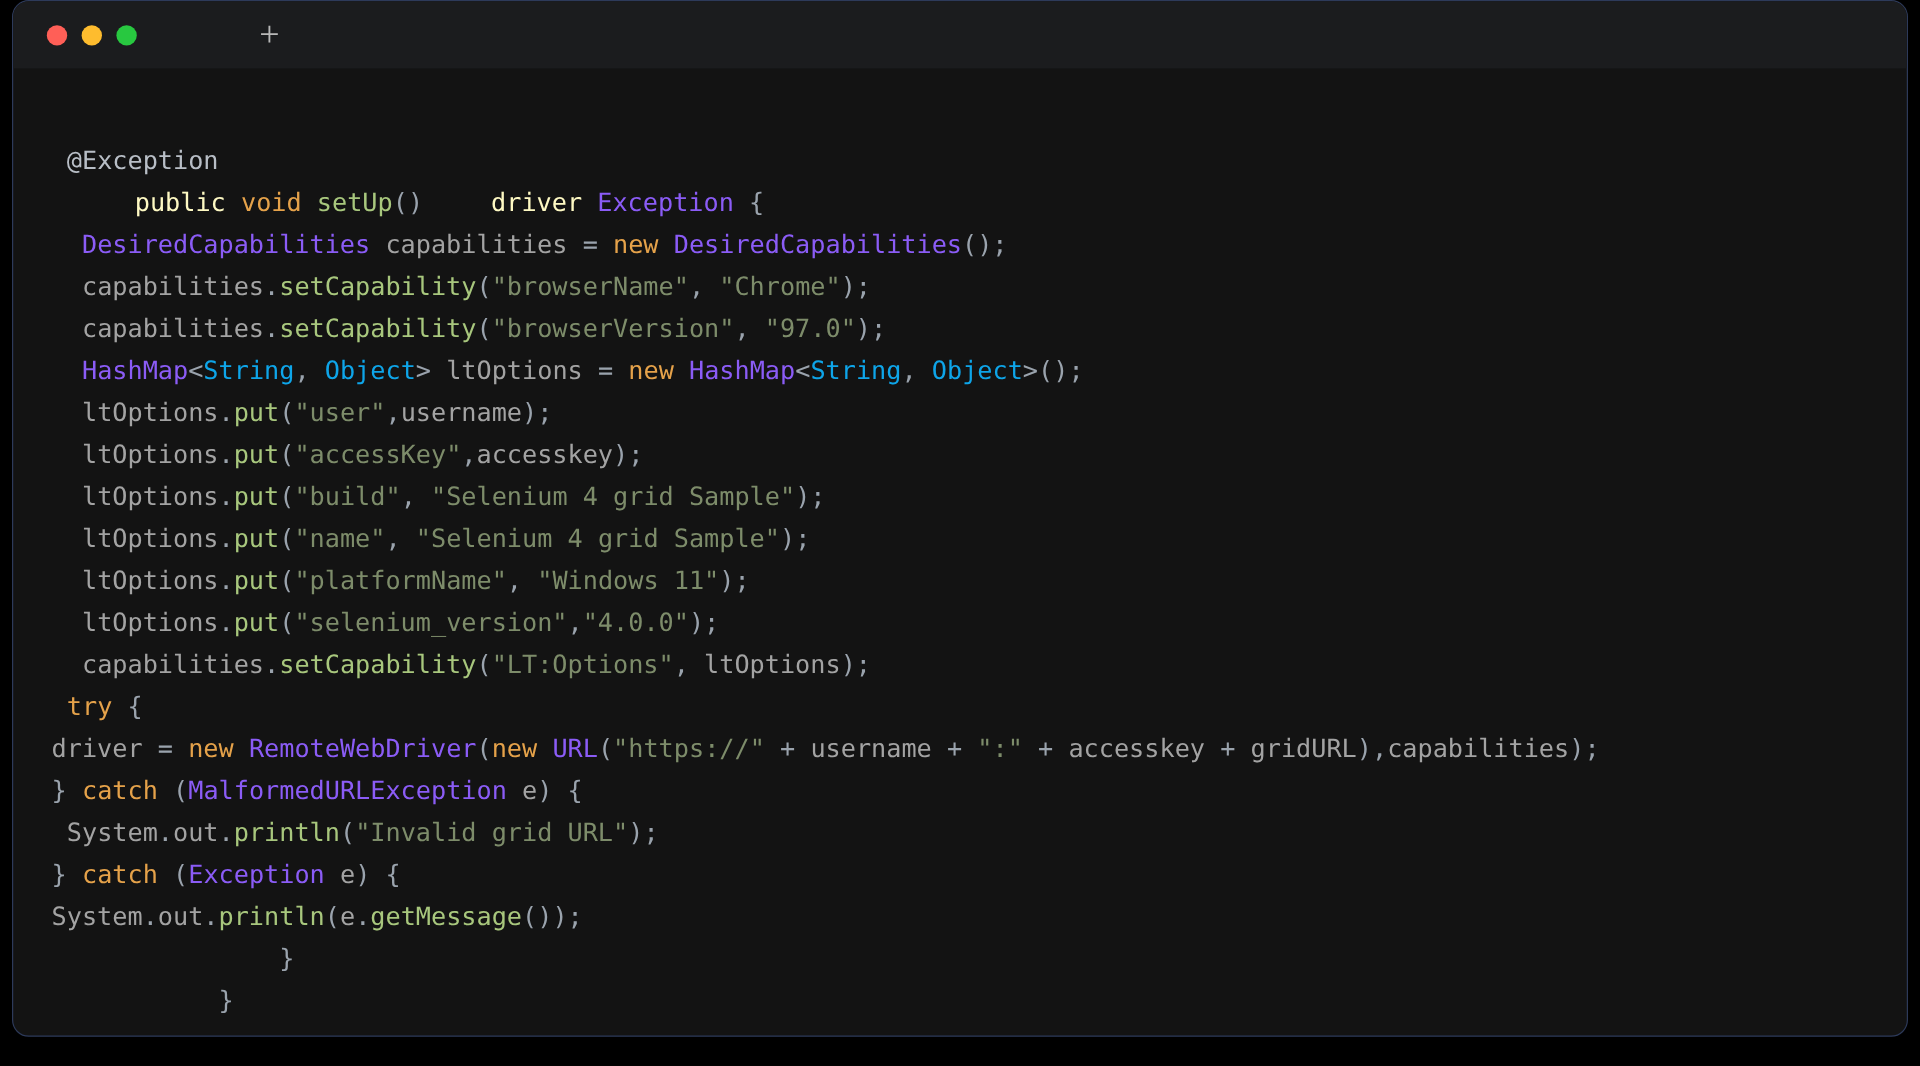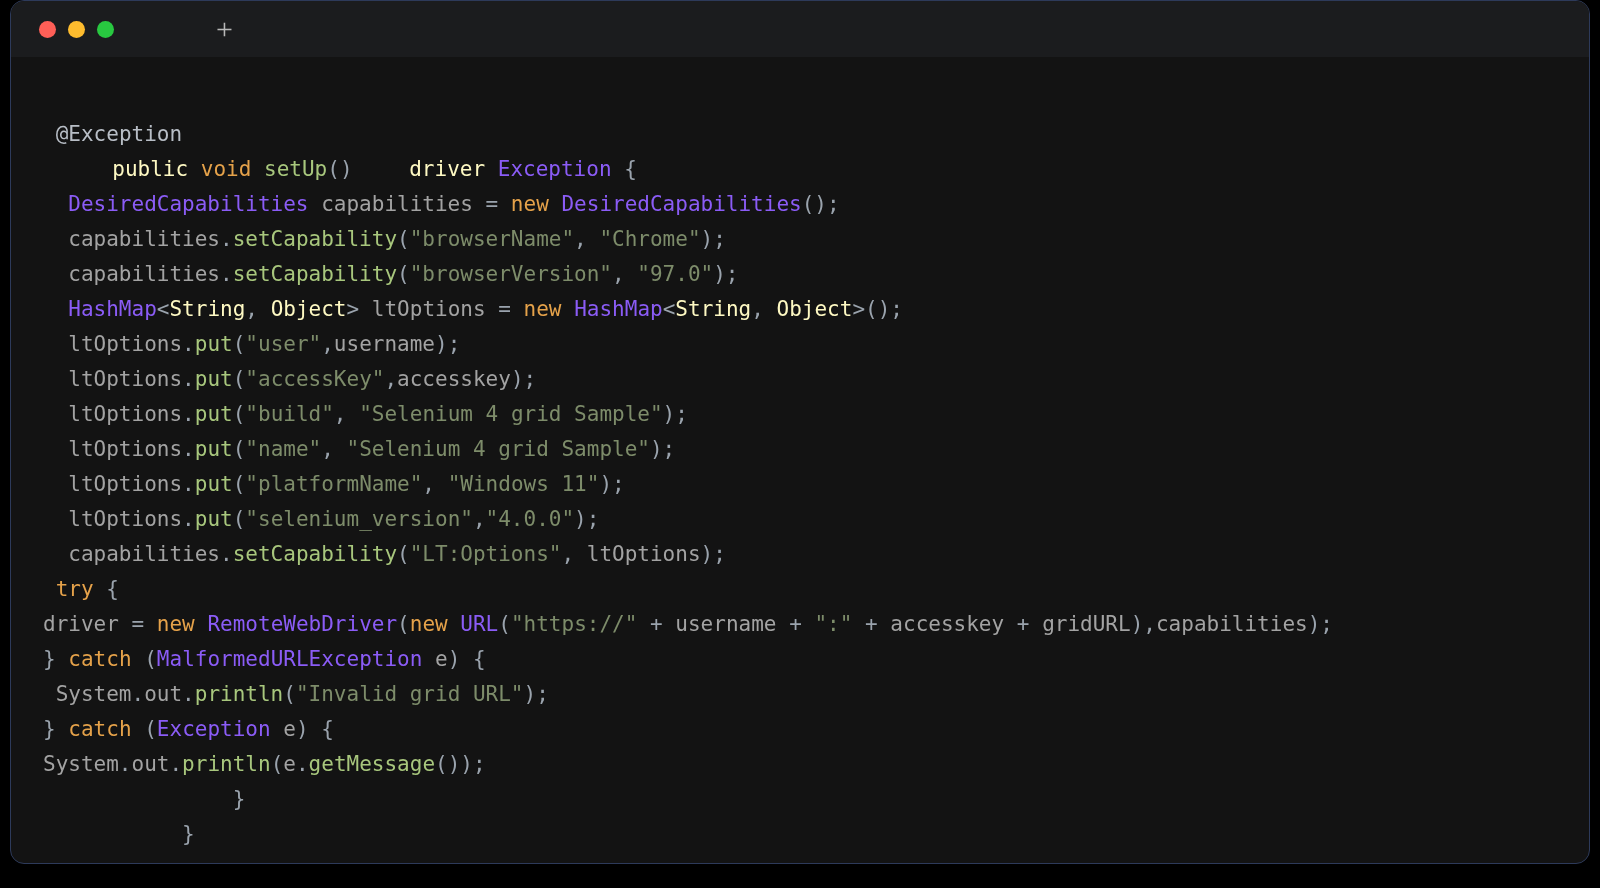--- a/index.html
+++ b/index.html
@@ -62,21 +62,21 @@
   
   .tok-annotation { color: #b8bec6; }
   .tok-keyword    { color: #e5a24a; }  
   .tok-modifier   { color: #fef9c3; margin-left: 44px; }  
   .tok-type       { color: #8b5cf6; }  
   .tok-method     { color: #a8c77d; }  
   .tok-ident      { color: #a3a3a3; }  
   .tok-string     { color: #7d8c6a; }  
   .tok-punct      { color: #9aa3ad; }
   .tok-op         { color: #9aa3ad; }
-  .tok-generic    { color: #fef9c3; text-align: right; }
+  .tok-generic    { color: #0ea5e9; text-align: right; }
 </style>
 </head>
 <body>
 
 <div class="window">
   <div class="titlebar">
     <div class="traffic">
       <div class="dot red"></div>
       <div class="dot yellow"></div>
       <div class="dot green"></div>

